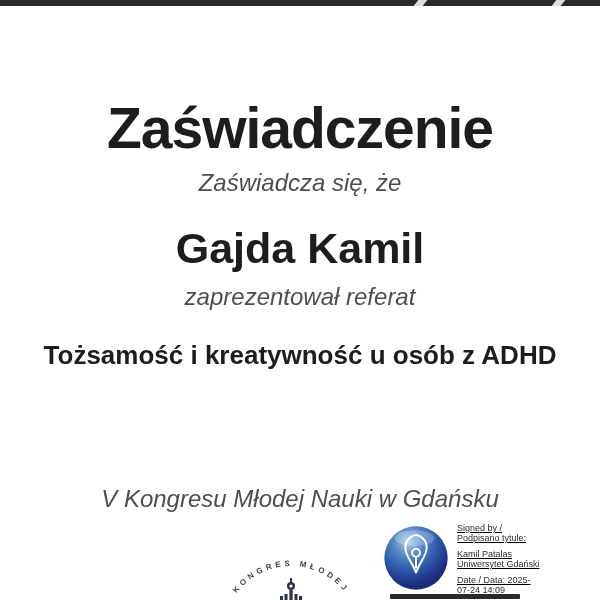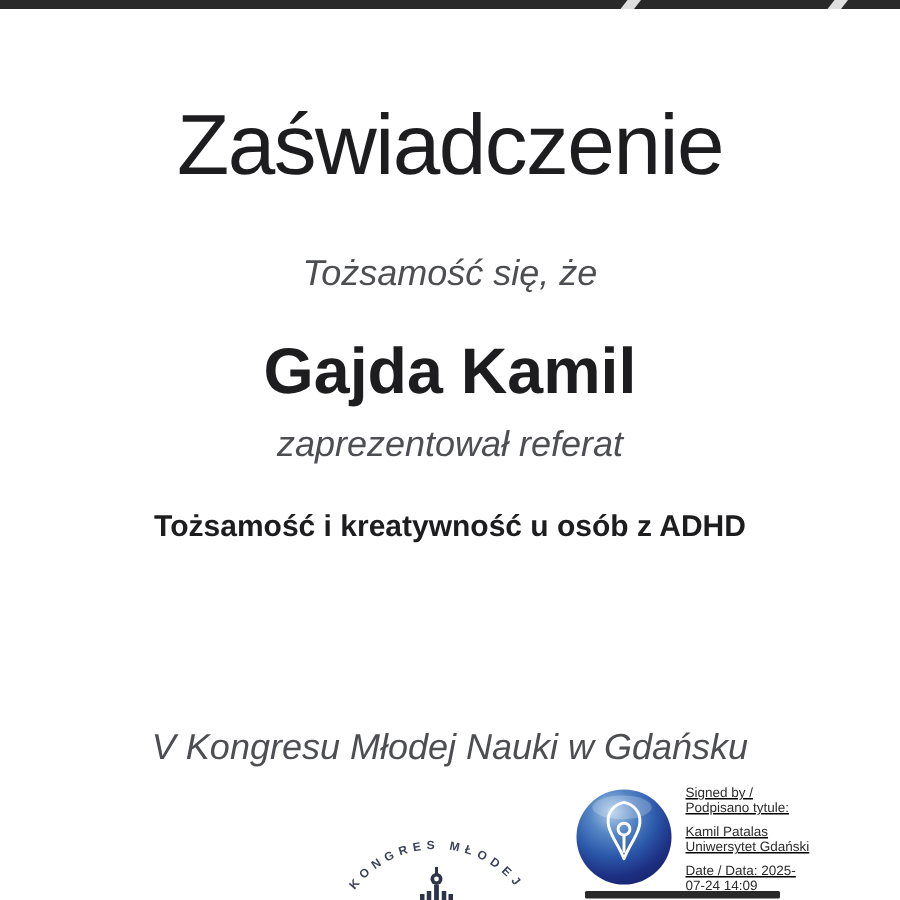--- a/index.html
+++ b/index.html
@@ -20,30 +20,30 @@
   .top-bar .notch {
     position: absolute; top: -3px; width: 9px; height: 12px;
     background: #ffffff; opacity: .85; transform: skewX(-38deg);
   }
   .notch-a { left: 416px; }
   .notch-b { left: 554px; }
 
   .center-line { position: absolute; left: 0; width: 600px; text-align: center; white-space: nowrap; }
 
   .title {
-    top: 64px; font-size: 57px; font-weight: 400; color: #1d1d1f; letter-spacing: -1px;
+    top: 95px; font-size: 57px; font-weight: 700; color: #1d1d1f; letter-spacing: -1px;
   }
   .italic-line {
     font-style: italic; font-weight: 300; color: #4d4e52; font-size: 24px;
   }
   .intro   { top: 169px; }
   .name    { top: 224px; font-size: 43px; font-weight: 700; color: #1d1d1f; }
   .action1 { top: 283px; }
   .action2 { top: 311px; }
-  .talk    { top: 340px; font-size: 20px; font-weight: 700; color: #1d1d1f; }
+  .talk    { top: 340px; font-size: 26px; font-weight: 700; color: #1d1d1f; }
   .podczas  { top: 457px; }
   .congress { top: 485px; }
 
   
   .seal-svg { position: absolute; left: 203px; top: 550px; }
 
   
   .stamp {
     position: absolute; left: 383px; top: 523px;
     display: flex; align-items: flex-start; text-decoration: underline;
@@ -66,21 +66,21 @@
 
 <div class="screen">
 
   <div class="top-bar">
     <div class="notch notch-a"></div>
     <div class="notch notch-b"></div>
   </div>
 
   <div class="center-line title">Zaświadczenie</div>
 
-  <div class="center-line italic-line intro">Tożsamość się, że</div>
+  <div class="center-line italic-line intro">Zaświadcza się, że</div>
 
   <div class="center-line italic-line action1">zaprezentował referat</div>
 
   <div class="center-line name">Gajda Kamil</div>
 
 
   <div class="center-line talk">Tożsamość i kreatywność u osób z ADHD</div>
 
 
   <div class="center-line italic-line congress">V Kongresu Młodej Nauki w Gdańsku</div>

